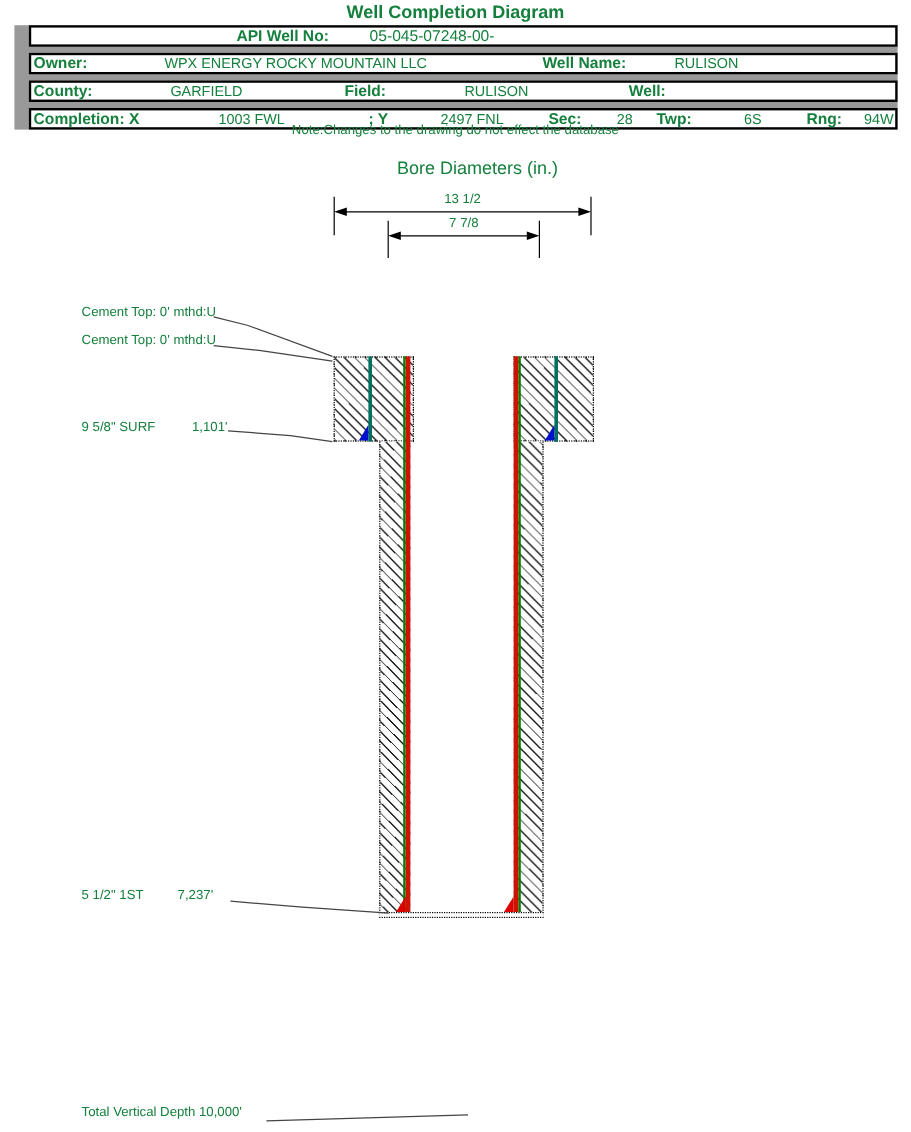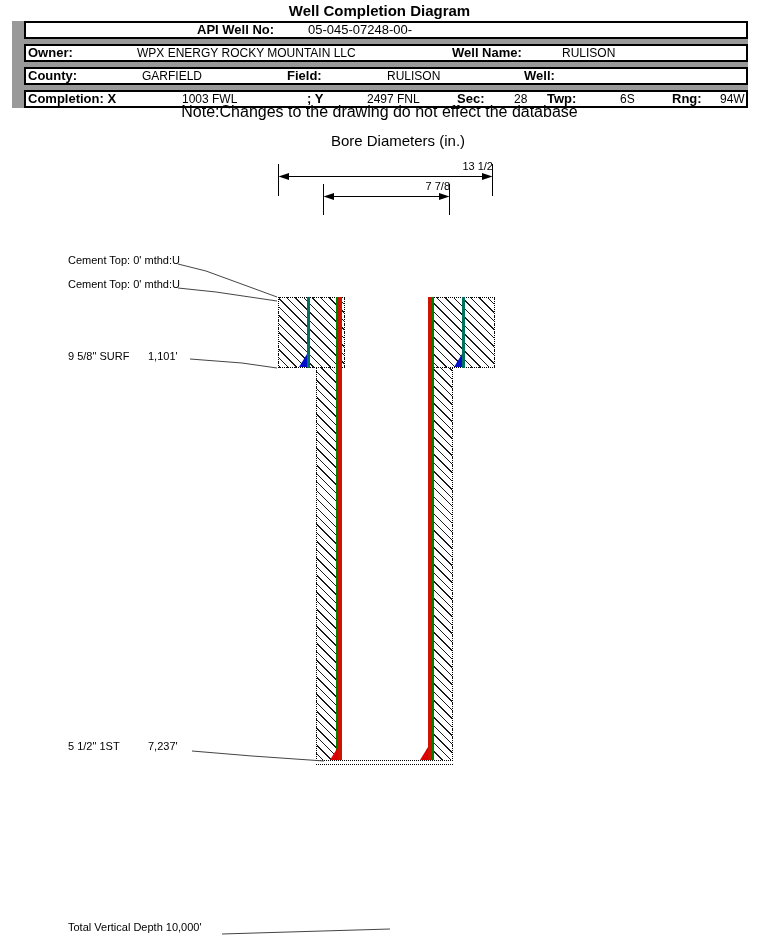--- a/index.html
+++ b/index.html
@@ -1,19 +1,19 @@
 <!DOCTYPE html>
 <html><head>
 <meta charset="utf-8">
 <style>
   * { margin:0; padding:0; box-sizing:border-box; }
   html,body { background:#fff; }
   #page {
     position:relative; width:759px; height:943px; background:#fff;
-    font-family:"Liberation Sans", sans-serif; color:#000000; overflow:hidden;
+    font-family:"Liberation Sans", sans-serif; color:#15803d; overflow:hidden;
   }
   .abs { position:absolute; }
 
   
   #title {
     position:absolute; top:2px; left:0; width:759px;
     text-align:center; font-size:15px; font-weight:bold;
   }
 
   
@@ -27,27 +27,27 @@
     border:2px solid #000;
   }
   .hrow + .hrow { margin-top:5px; }
   .hrow span { position:absolute; top:0; line-height:14px; white-space:nowrap; }
   .lbl { font-weight:bold; font-size:13px; }
   .val { font-size:12px; }
 
   
   #note {
     position:absolute; top:103px; left:0; width:759px;
-    text-align:center; font-size:16px;
+    text-align:center; font-size:11px;
   }
   #bore-heading {
     position:absolute; top:132px; left:278px; width:240px;
     text-align:center; font-size:15px;
   }
-  .dimlabel { position:absolute; font-size:11px; text-align:right; }
+  .dimlabel { position:absolute; font-size:11px; text-align:center; }
 
   
   .hatch {
     background-image:repeating-linear-gradient(45deg,#1a1a1a 0,#1a1a1a 1px,#fff 1px,#fff 6px);
     background-color:#fff;
   }
   .dotted { border:1px dotted #000; }
 
   #lt-block { left:278px; top:297px; width:67px; height:71px; }
   #rt-block { left:428px; top:297px; width:67px; height:71px; }
@@ -128,21 +128,21 @@
   <div class="casing" id="surf-casing-left"></div>
   <div class="casing" id="surf-casing-right"></div>
   <div class="casing" id="cement-line-left"></div>
   <div class="casing" id="cement-line-right"></div>
   <div class="casing" id="prod-casing-left"></div>
   <div class="casing" id="prod-casing-right"></div>
 
   <div class="ann" style="left:68px;top:254px">Cement Top: 0' mthd:U</div>
   <div class="ann" style="left:68px;top:278px">Cement Top: 0' mthd:U</div>
   <div class="ann" style="left:68px;top:350px">9 5/8" SURF</div>
-  <div class="ann" style="left:148px;top:350px">1,101'</div>
+  <div class="ann" style="left:160px;top:350px">1,101'</div>
   <div class="ann" style="left:68px;top:740px">5 1/2" 1ST</div>
   <div class="ann" style="left:148px;top:740px">7,237'</div>
   <div class="ann" style="left:68px;top:921px">Total Vertical Depth 10,000'</div>
 
   <svg id="overlay" viewBox="0 0 759 943">
 
     <g>
       <line x1="278.5" y1="164" x2="278.5" y2="196" stroke="#000" stroke-width="1"></line>
       <line x1="492.5" y1="164" x2="492.5" y2="196" stroke="#000" stroke-width="1"></line>
       <line x1="288" y1="176.5" x2="483" y2="176.5" stroke="#000" stroke-width="1"></line>

